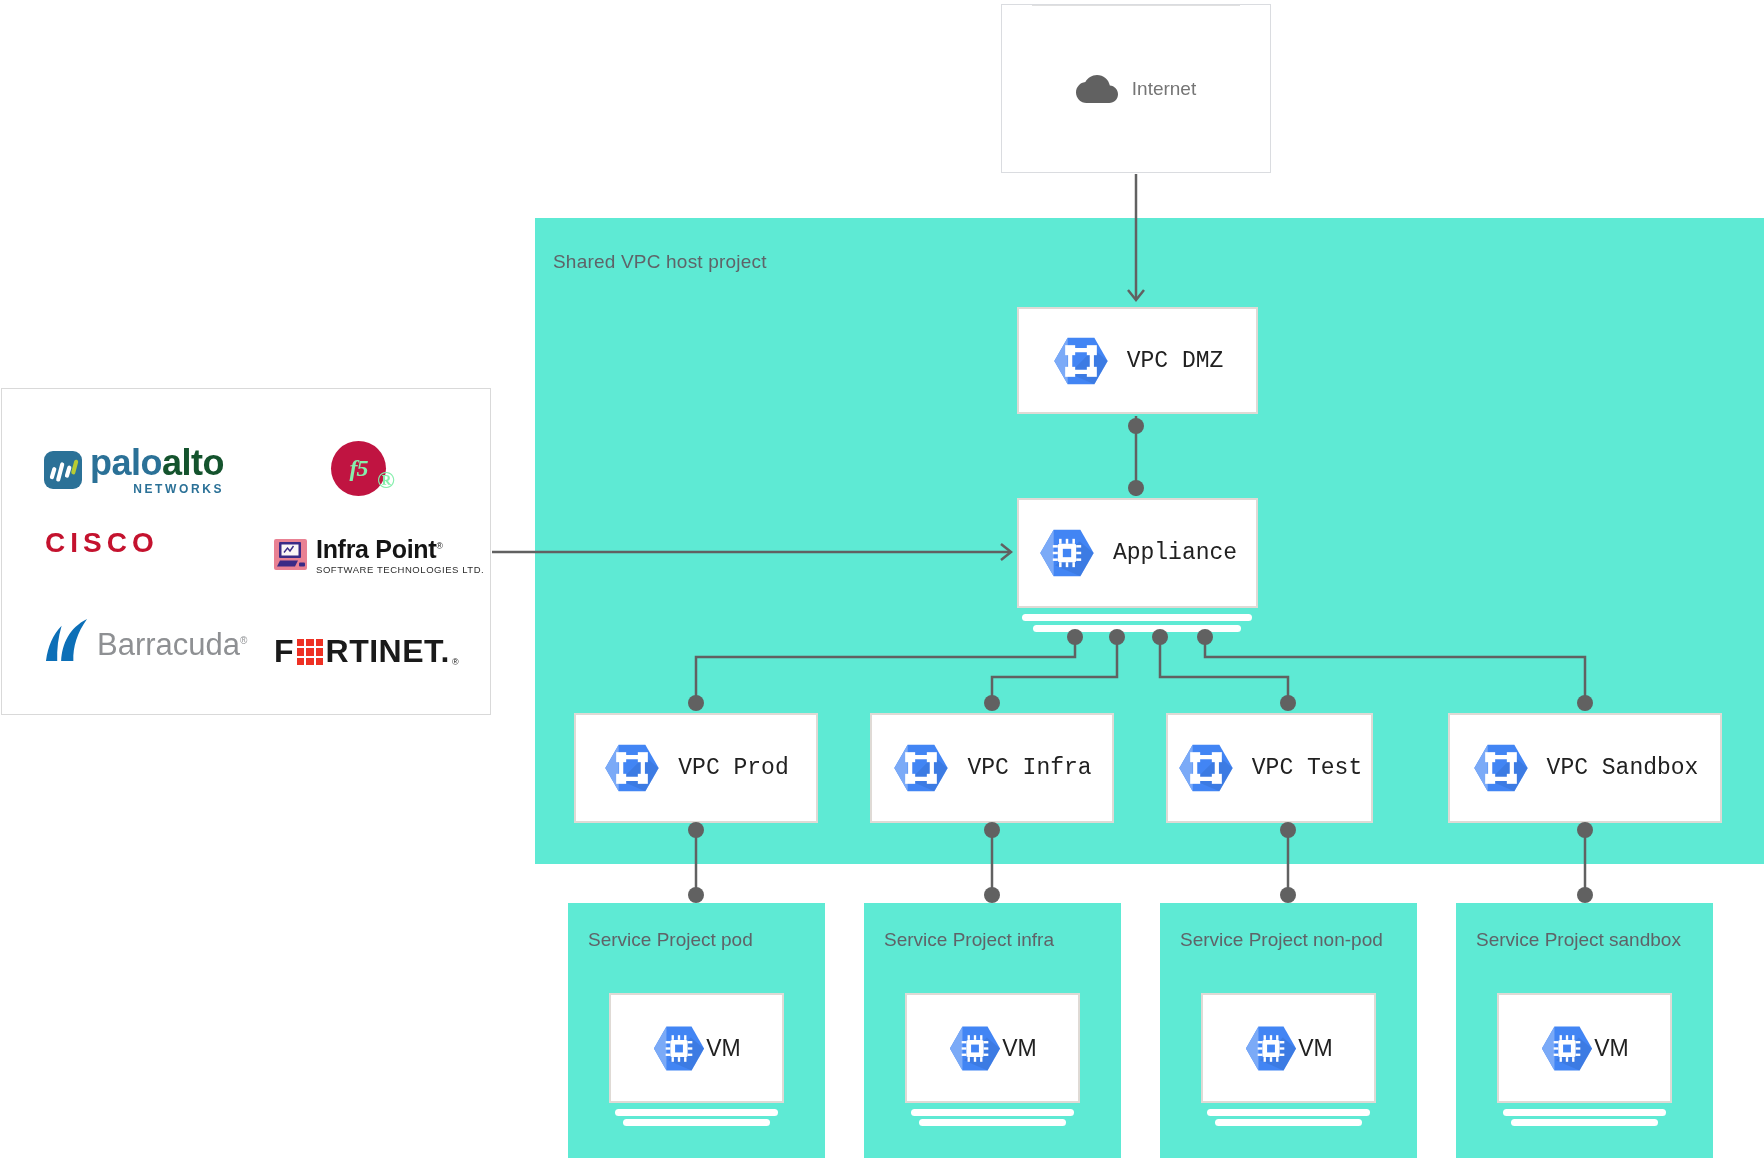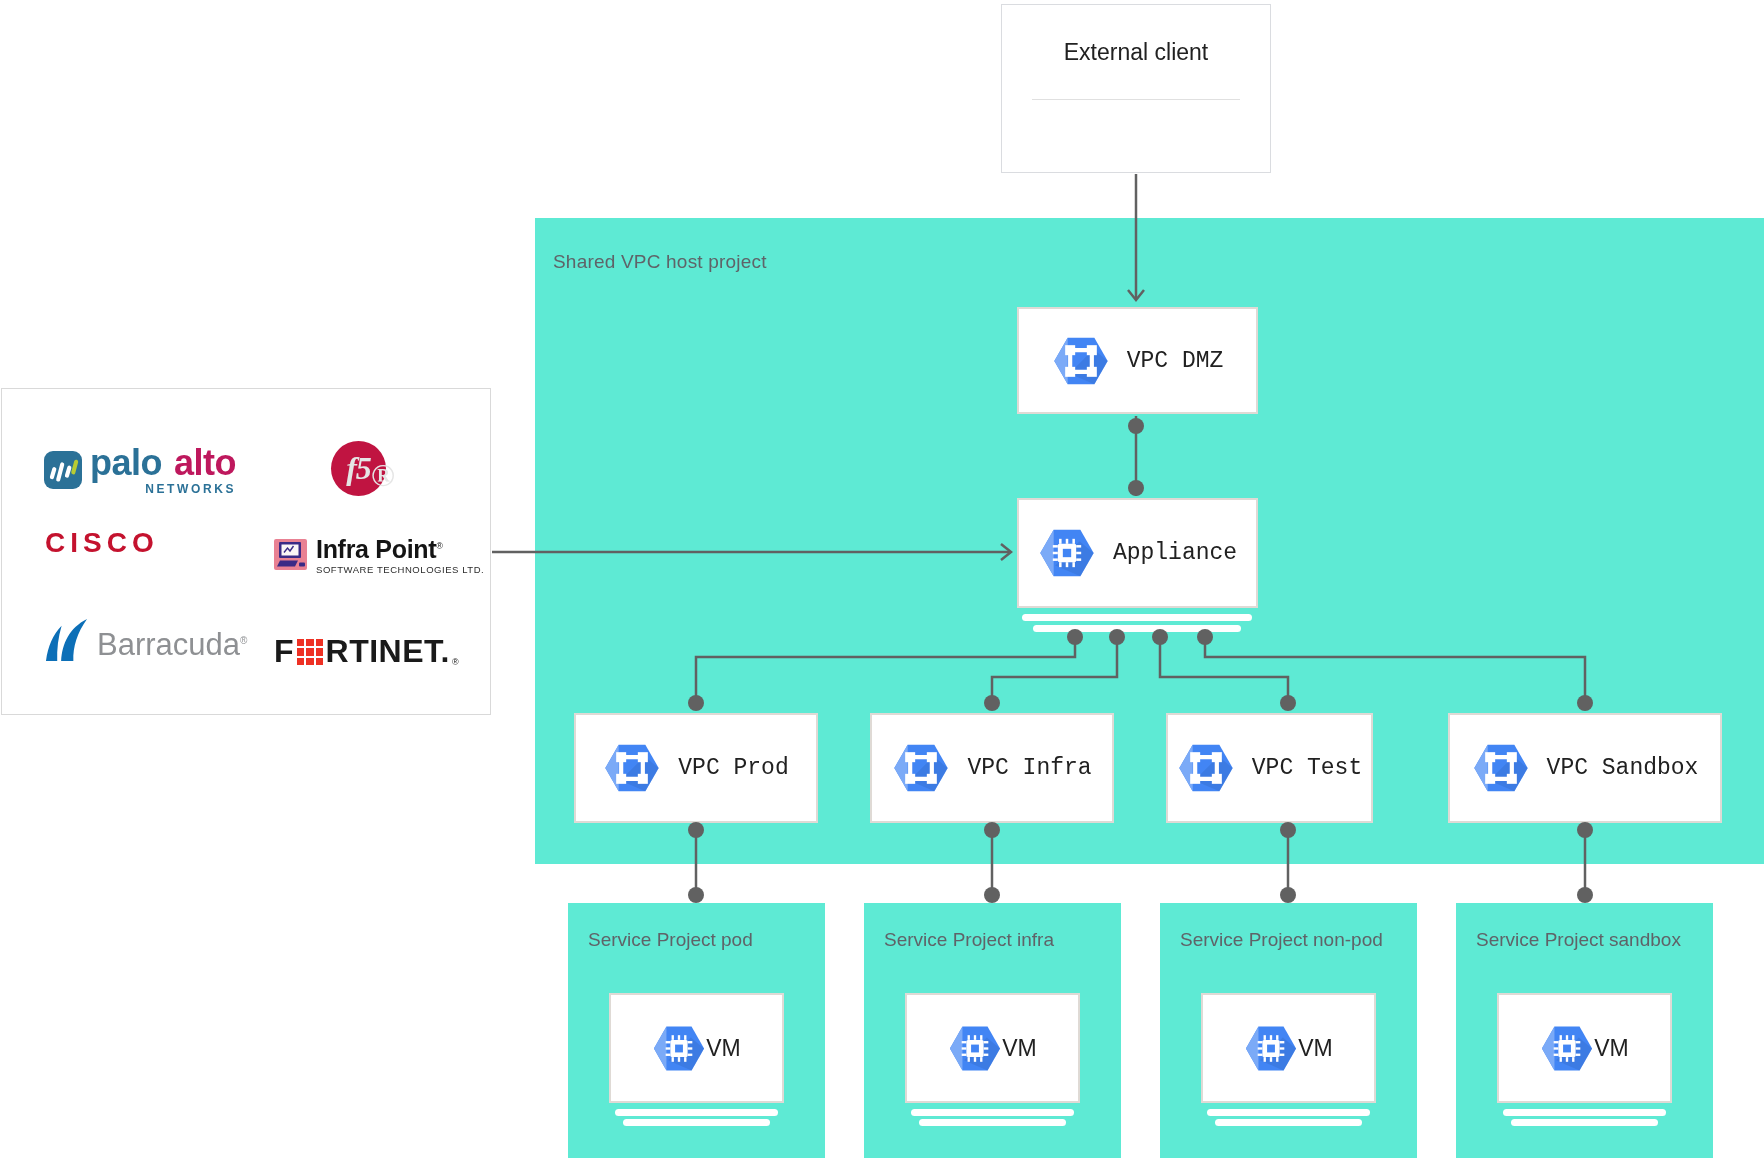--- a/index.html
+++ b/index.html
@@ -26,27 +26,27 @@
   
   .overlay{position:absolute;left:0;top:0;pointer-events:none;}
   
   .vendor-card{border:1px solid #D9D9D9;}
   .logo{position:absolute;display:flex;align-items:center;}
   .palo{left:42px;top:56px;gap:8px;}
   .palo-ic{width:38px;height:38px;border-radius:9px;background:#2B7197;flex:0 0 auto;}
   .palo-ic svg{width:100%;height:100%;display:block;}
   .palo-words{display:flex;flex-direction:column;line-height:1;}
   .palo-main{font-size:36px;font-weight:600;letter-spacing:-.5px;color:#2B7197;}
-  .palo-main .alto{color:#be185d;margin-left:12px;}
+  .palo-main .alto{color:#14532d;}
   .palo-sub{font-size:12px;font-weight:700;letter-spacing:2.6px;color:#2B7197;text-align:right;margin-top:2px;}
   .f5{left:329px;top:52px;}
   .f5-ball{width:55px;height:55px;border-radius:50%;background:#C01441;display:flex;
            align-items:center;justify-content:center;position:relative;}
-  .f5-ball span{color:#e5e5e5;font-family:"Liberation Serif","DejaVu Serif",serif;
-                font-style:italic;font-weight:700;font-size:32px;letter-spacing:-1px;}
+  .f5-ball span{color:#86efac;font-family:"Liberation Serif","DejaVu Serif",serif;
+                font-style:italic;font-weight:700;font-size:24px;letter-spacing:-1px;}
   .f5-reg{position:absolute;right:-8px;bottom:2px;font-size:8px;color:#999;}
   .cisco{left:40px;top:136px;flex-direction:row;width:116px;gap:3px;}
   .cisco svg{width:104px;height:36px;}
   .cisco-word{font-size:28px;font-weight:700;color:#C4122E;letter-spacing:5px;}
   .chkp{left:272px;top:148px;gap:9px;align-items:flex-start;}
   .chkp-ic{width:33px;height:35px;flex:0 0 auto;}
   .chkp-ic svg{width:100%;height:100%;display:block;}
   .chkp-words{display:flex;flex-direction:column;line-height:1;}
   .chkp-main{font-size:25px;font-weight:700;color:#141414;letter-spacing:-.3px;}
   .chkp-main sup{font-size:9px;font-weight:400;}
@@ -199,22 +199,29 @@
             <rect x="-5" y="-5" width="10" height="10" fill="#4285F4"></rect>
           </svg>
         </span>
       <span class="node-label">VM</span>
     </div>
     <div class="bar" style="left:47px;top:206px;width:163px;"></div>
     <div class="bar" style="left:55px;top:216px;width:147px;"></div>
   </div>
 
   <div class="card external" style="left:1001px;top:4px;width:270px;height:169px;">
-    <div class="ext-title">External client</div>
     <div class="ext-divider"></div>
+    <div class="ext-row">
+      <span class="cloud-ic">
+          <svg viewBox="0 4 24 16">
+            <path d="M19.35 10.04C18.67 6.59 15.64 4 12 4 9.11 4 6.6 5.64 5.35 8.04 2.34 8.36 0 10.91 0 14c0 3.31 2.69 6 6 6h13c2.76 0 5-2.24 5-5 0-2.64-2.05-4.78-4.65-4.96z" fill="#616161"></path>
+          </svg>
+        </span>
+      <span class="ext-internet">Internet</span>
+    </div>
   </div>
 
   <div class="card node" style="left:1017px;top:307px;width:241px;height:107px;">
     <span class="hex">
         <svg viewBox="-34 -30 68 60">
           <polygon points="-32,0 -16,-28 16,-28 32,0 16,28 -16,28" fill="#4285F4"></polygon>
           <polygon points="-32,0 -16,-28 -16,28" fill="#7BAAF7"></polygon>
           <polygon points="-14,15 15,-14 32,0 16,28" fill="#3973D6" opacity="0.55"></polygon>
           <rect x="-13" y="-13" width="26" height="26" rx="2" fill="none" stroke="#fff" stroke-width="5"></rect>
           <g fill="#fff">

